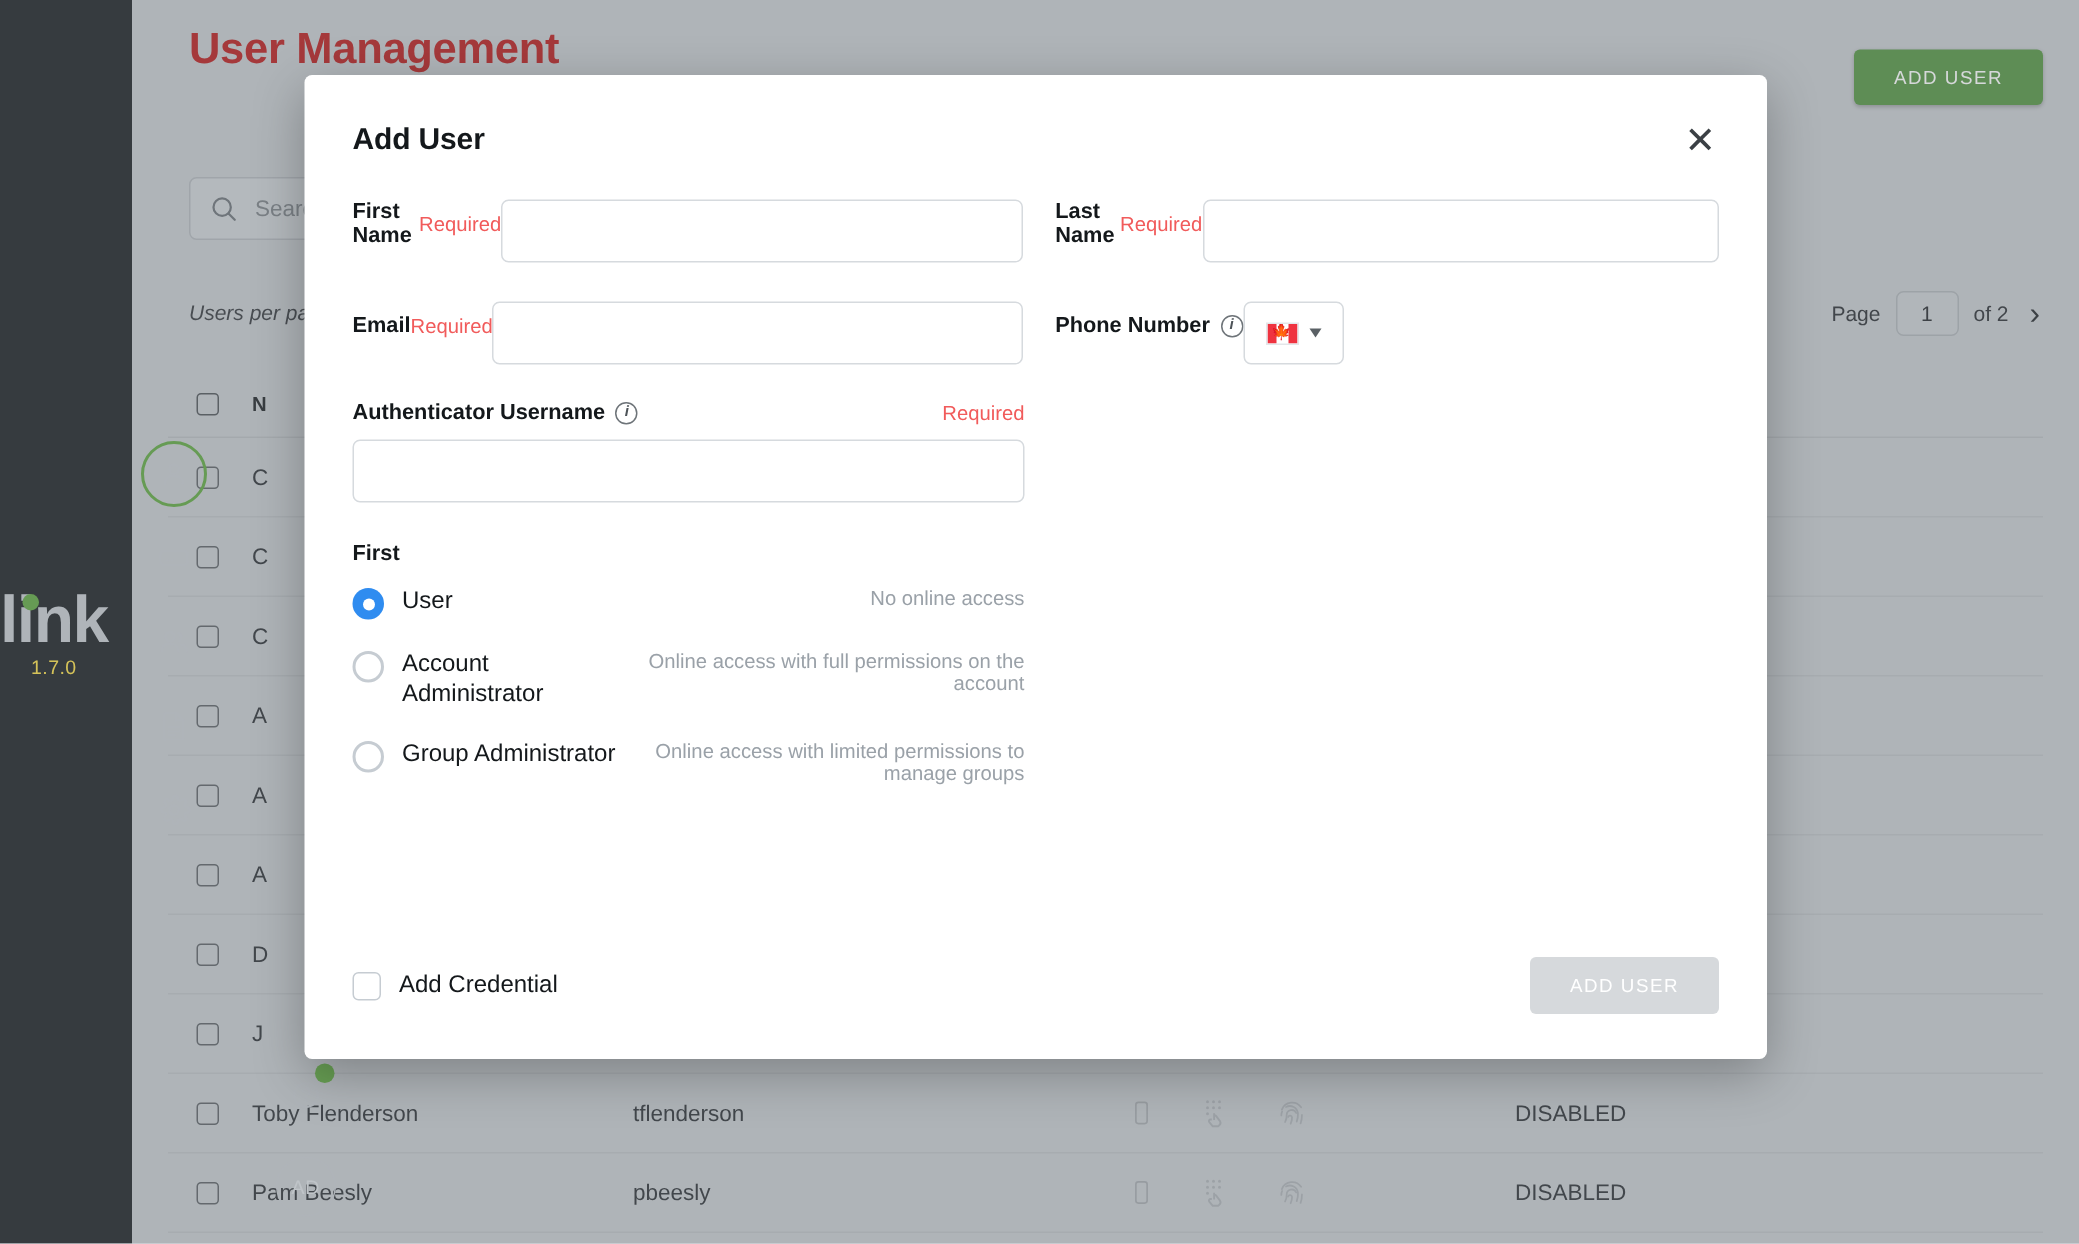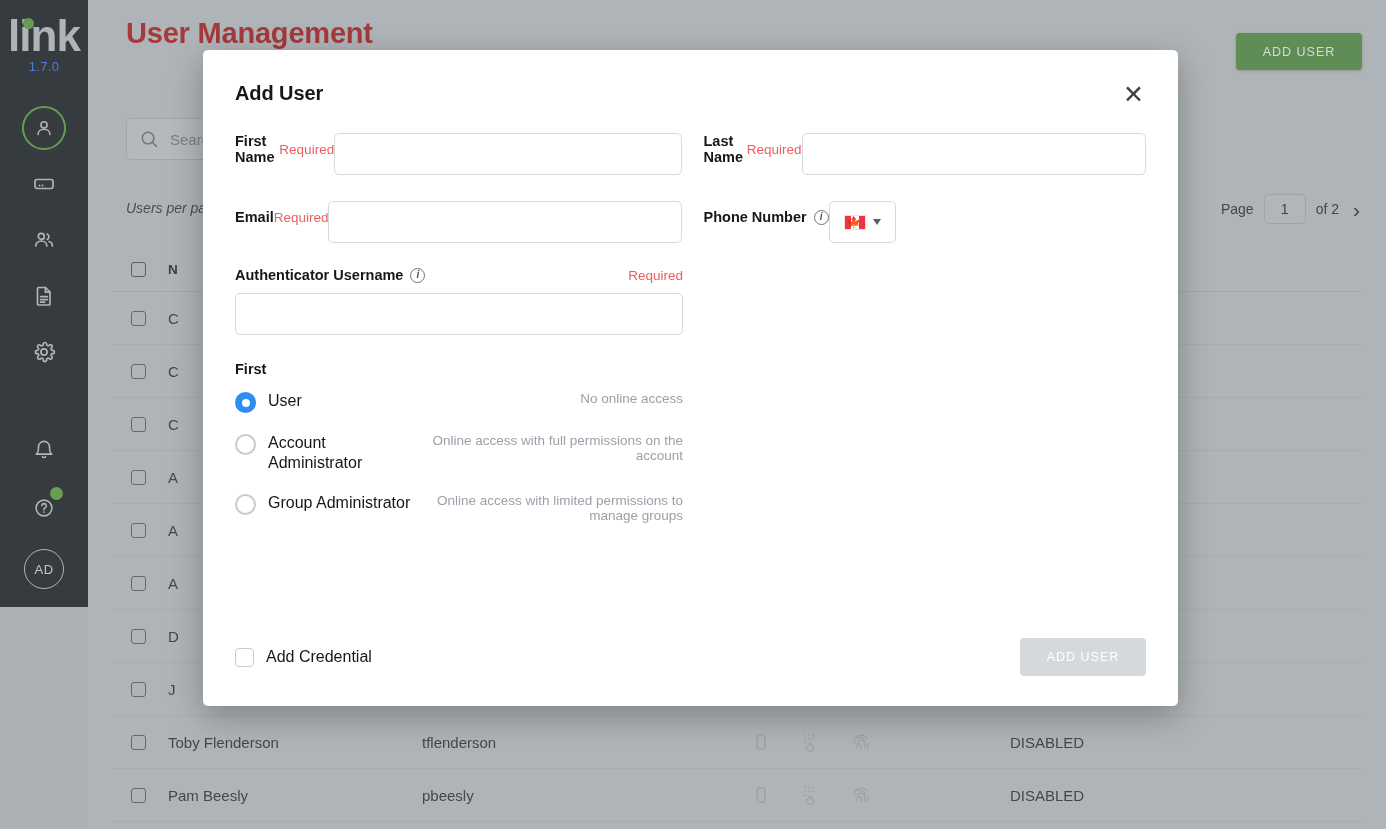--- a/index.html
+++ b/index.html
@@ -7,36 +7,36 @@
     width: 1386px; height: 829px;
     font-family: "Liberation Sans", sans-serif;
     overflow: hidden;
     background: #c3c7cb;
   }
   #app { position: relative; width: 1386px; height: 829px; }
 
   
   .sidebar {
     position: absolute; left: 0; top: 0;
-    width: 88px; height: 607px;
+    width: 88px; height: 829px;
     background: #1b1f22;
-    display: flex; flex-direction: column; align-items: center;
+    display: flex; flex-direction: row; align-items: center;
     z-index: 5;
   }
   .logo-wrap { margin-top: 14px; text-align: center; width: 100%; }
   .logo-text {
     font-size: 44px; font-weight: 700; color: #c7ccd0;
     letter-spacing: -1px; line-height: 44px; position: relative;
     display: inline-block;
   }
   .logo-dot {
     position: absolute; width: 11px; height: 11px; border-radius: 50%;
     background: #5fa83f; left: 15px; top: 4px;
   }
-  .logo-ver { font-size: 13px; color: #3b82f6; margin-top: 1px; letter-spacing: .3px; }
+  .logo-ver { font-size: 13px; color: #fde047; margin-top: 1px; letter-spacing: .3px; }
 
   .nav { margin-top: 26px; width: 100%; display: flex; flex-direction: column; align-items: center; }
   .nav-item {
     width: 88px; height: 56px; display: flex; align-items: center; justify-content: center;
     cursor: pointer;
   }
   .nav-active-ring {
     width: 44px; height: 44px; border-radius: 50%;
     border: 2px solid #5fa83f; display: flex; align-items: center; justify-content: center;
   }

